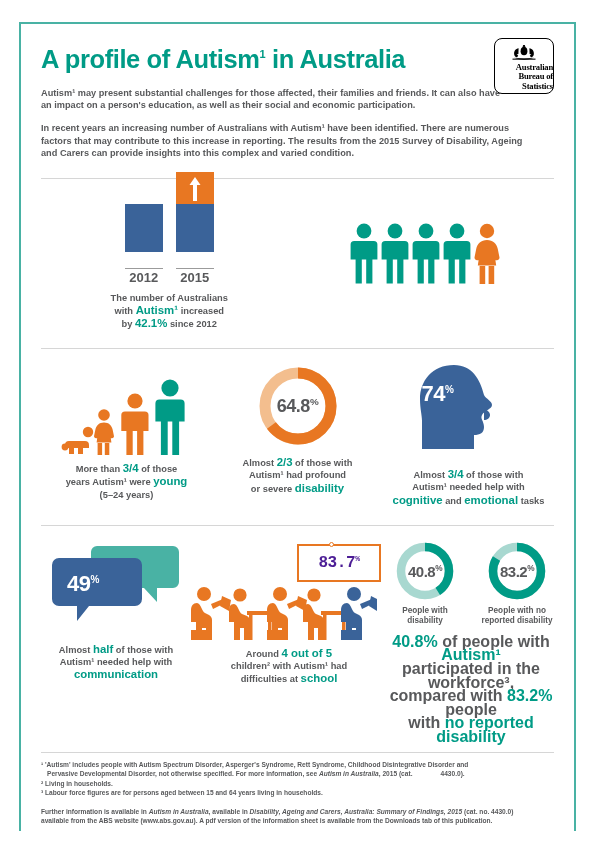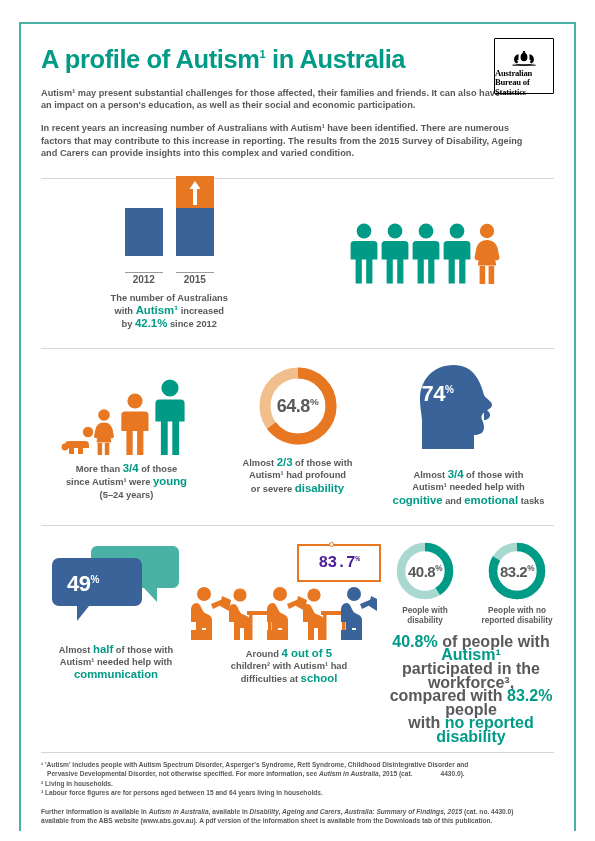--- a/index.html
+++ b/index.html
@@ -35,24 +35,24 @@
     color:#009b86;
     letter-spacing:-0.4px;
     margin-bottom:14px;
   }
   h1.title sup { font-size:11px; vertical-align:super; font-weight:bold; }
   .logo {
     position:absolute;
     right:0px; top:-2px;
     width:60px; height:56px;
     border:1.6px solid #000;
-    border-radius:1px;
+    border-radius:8px;
     background:#fff;
-    text-align:left;
-    padding-top:12px;
+    text-align:right;
+    padding-top:6px;
   }
   .logo .crest {
     width:26px; height:17px; margin:0 auto 1px auto;
     position:relative;
   }
   .logo .crest svg { display:block; }
   .logo .ltxt {
     font-family:"Liberation Serif", serif;
     font-weight:bold;
     font-size:8.6px;
@@ -98,21 +98,21 @@
     letter-spacing:-0.5px;
   }
   
   .bars { display:flex; justify-content:center; align-items:flex-end; gap:13px; height:92px;}
   .barcol { width:38px; text-align:center; }
   .bseg-o { background:#e87722; height:32px; position:relative; }
   .bseg-b { background:#3a6399; }
   .b2012 .bseg-b { height:48px; }
   .b2015 .bseg-b { height:48px; }
   .barlbl {
-    font-size:10px; font-weight:bold; color:#58595b;
+    font-size:13px; font-weight:bold; color:#58595b;
     border-top:1.3px solid #9b9b9b; margin-top:16px; padding-top:1px;
   }
   .uparrow { position:absolute; left:50%; top:5px; transform:translateX(-50%); }
   
   .people { display:flex; justify-content:center; align-items:flex-end; gap:3px; height:92px; }
   
   .growfig { display:flex; justify-content:center; align-items:flex-end; gap:3px; height:92px; }
   
   .donutwrap { position:relative; margin:0 auto; }
   .donutwrap .dval {
@@ -285,21 +285,21 @@
           </g>
 
           <g fill="#009b86" transform="translate(94,0)">
             <circle cx="15" cy="9" r="8.6"></circle>
             <path d="M4.4 20.4 h21.2 a4 4 0 0 1 4 4 v18 h-5.5 v33.6 h-6.8 v-33.6 h-4.6 v33.6 h-6.8 v-33.6 h-5.5 v-18 a4 4 0 0 1 4 -4 z"></path>
           </g>
         </svg>
       </div>
       <div class="cap">
         <span>More than </span><span class="tb big">3/4</span><span> of those</span><br>
-        <span>since Autism¹ were </span><span class="tb big">young</span><br>
+        <span>years Autism¹ were </span><span class="tb big">young</span><br>
         <span>(5–24 years)</span>
       </div>
     </div>
 
     <div class="cell">
       <div class="donutwrap d-big" style="width:86px;height:86px;text-decoration:underline;">
         <svg width="86" height="86" viewBox="0 0 86 86">
           <circle cx="43" cy="43" r="33" fill="none" stroke="#f3be8e" stroke-width="11"></circle>
           <circle cx="43" cy="43" r="33" fill="none" stroke="#e87722" stroke-width="11" stroke-dasharray="134.4 72.9" stroke-dashoffset="0" transform="rotate(-90 43 43)"></circle>
         </svg>

